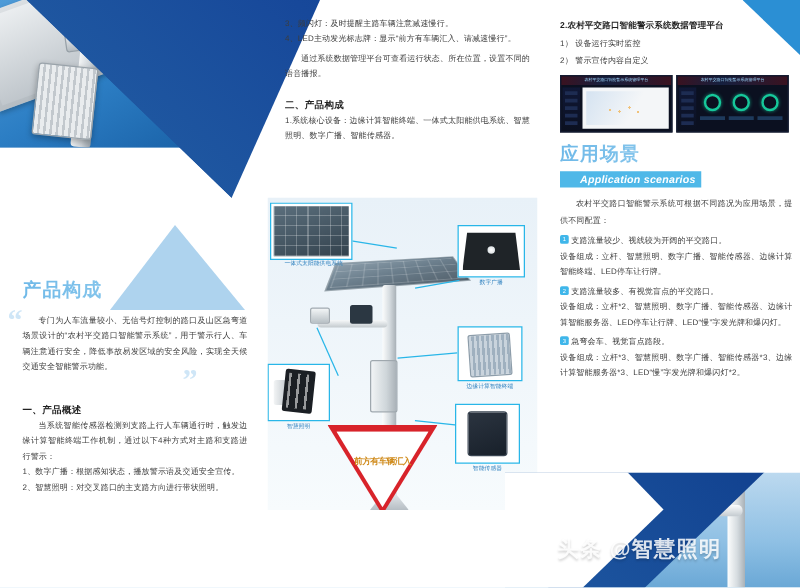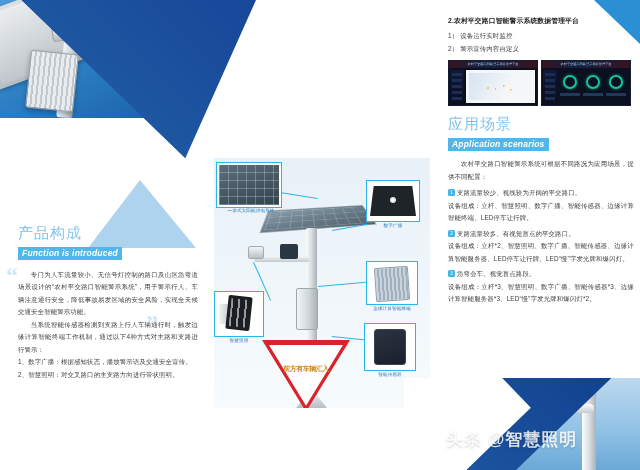--- a/index.html
+++ b/index.html
@@ -72,32 +72,32 @@
     position:absolute; left:0; top:0; width:640px; height:470px;
     background:#aed3ee;
     clip-path: polygon(88px 248px, 140px 180px, 196px 248px);
   }
 
   
   .col-left {
     position:absolute; left:18px; top:224px; width:180px;
   }
   .sec-title-cn {
-    font-size: 15px; font-weight: normal; letter-spacing: 1px;
+    font-size: 15px; font-weight: bold; letter-spacing: 1px;
     color:#7fc4ea;
     background: linear-gradient(90deg,#6fb9e8,#a9d9f2);
     -webkit-background-clip: text; background-clip:text;
     -webkit-text-fill-color: transparent;
     line-height: 1.2;
   }
   .sec-title-en {
     display:inline-block; margin-top:3px;
     font-size: 8.5px; font-weight:bold; font-style:italic;
     color:#ffffff; background:#4fb8e8;
-    padding:1px 4px 2px 4px; letter-spacing:.2px;
+    padding:1px 4px 2px 16px; letter-spacing:.2px;
   }
   .quote-mark {
     position:absolute; font-family:"Liberation Serif", serif;
     font-size:24px; font-weight:bold; color:#cfe6f7; line-height:1;
   }
   .para {
     font-size: 6.4px; line-height: 1.95; color:#3c3c3c;
     text-align: justify; letter-spacing:.15px;
   }
   .para.indent { text-indent: 2em; }
@@ -359,33 +359,40 @@
     <div class="tl-dark"></div>
   </div>
 
   <div class="diag-band"></div>
   <div class="diag-mask-white"></div>
   <div class="diag-lightblue"></div>
   <div class="accent-tri"></div>
 
   <div class="col-left">
     <div class="sec-title-cn">产品构成</div>
-    <div class="sec-title-en">Function is introduced</div>
 
     <div style="position:relative; margin-top:9px;">
       <span class="quote-mark" style="left:-12px; top:-6px;">“</span>
       <div class="para indent">专门为人车流量较小、无信号灯控制的路口及山区急弯道场景设计的“农村平交路口智能警示系统”，用于警示行人、车辆注意通行安全，降低事故易发区域的安全风险，实现全天候交通安全智能警示功能。</div>
       <span class="quote-mark" style="right:40px; bottom:-16px;">”</span>
     </div>
 
+    <div class="sub-head" style="margin-top:22px;">一、产品概述</div>
     <div class="para indent">当系统智能传感器检测到支路上行人车辆通行时，触发边缘计算智能终端工作机制，通过以下4种方式对主路和支路进行警示：</div>
     <div class="para">1、数字广播：根据感知状态，播放警示语及交通安全宣传。</div>
     <div class="para">2、智慧照明：对交叉路口的主支路方向进行带状照明。</div>
   </div>
 
+  <div class="col-mid">
+    <div class="para">3、频闪灯：及时提醒主路车辆注意减速慢行。</div>
+    <div class="para">4、LED主动发光标志牌：显示“前方有车辆汇入、请减速慢行”。</div>
+    <div class="para indent" style="margin-top:3px;">通过系统数据管理平台可查看运行状态、所在位置，设置不同的语音播报。</div>
+    <div class="sub-head" style="margin-top:12px;">二、产品构成</div>
+    <div class="para">1.系统核心设备：边缘计算智能终端、一体式太阳能供电系统、智慧照明、数字广播、智能传感器。</div>
+  </div>
 
   <div class="mid-photo">
     <div class="mid-sky"></div>
 
     <div class="solar-big"></div>
     <div class="pole-main"></div>
     <div class="pole-base"></div>
     <div class="arm"></div>
     <div class="arm-head"></div>
     <div class="arm-dark"></div>

